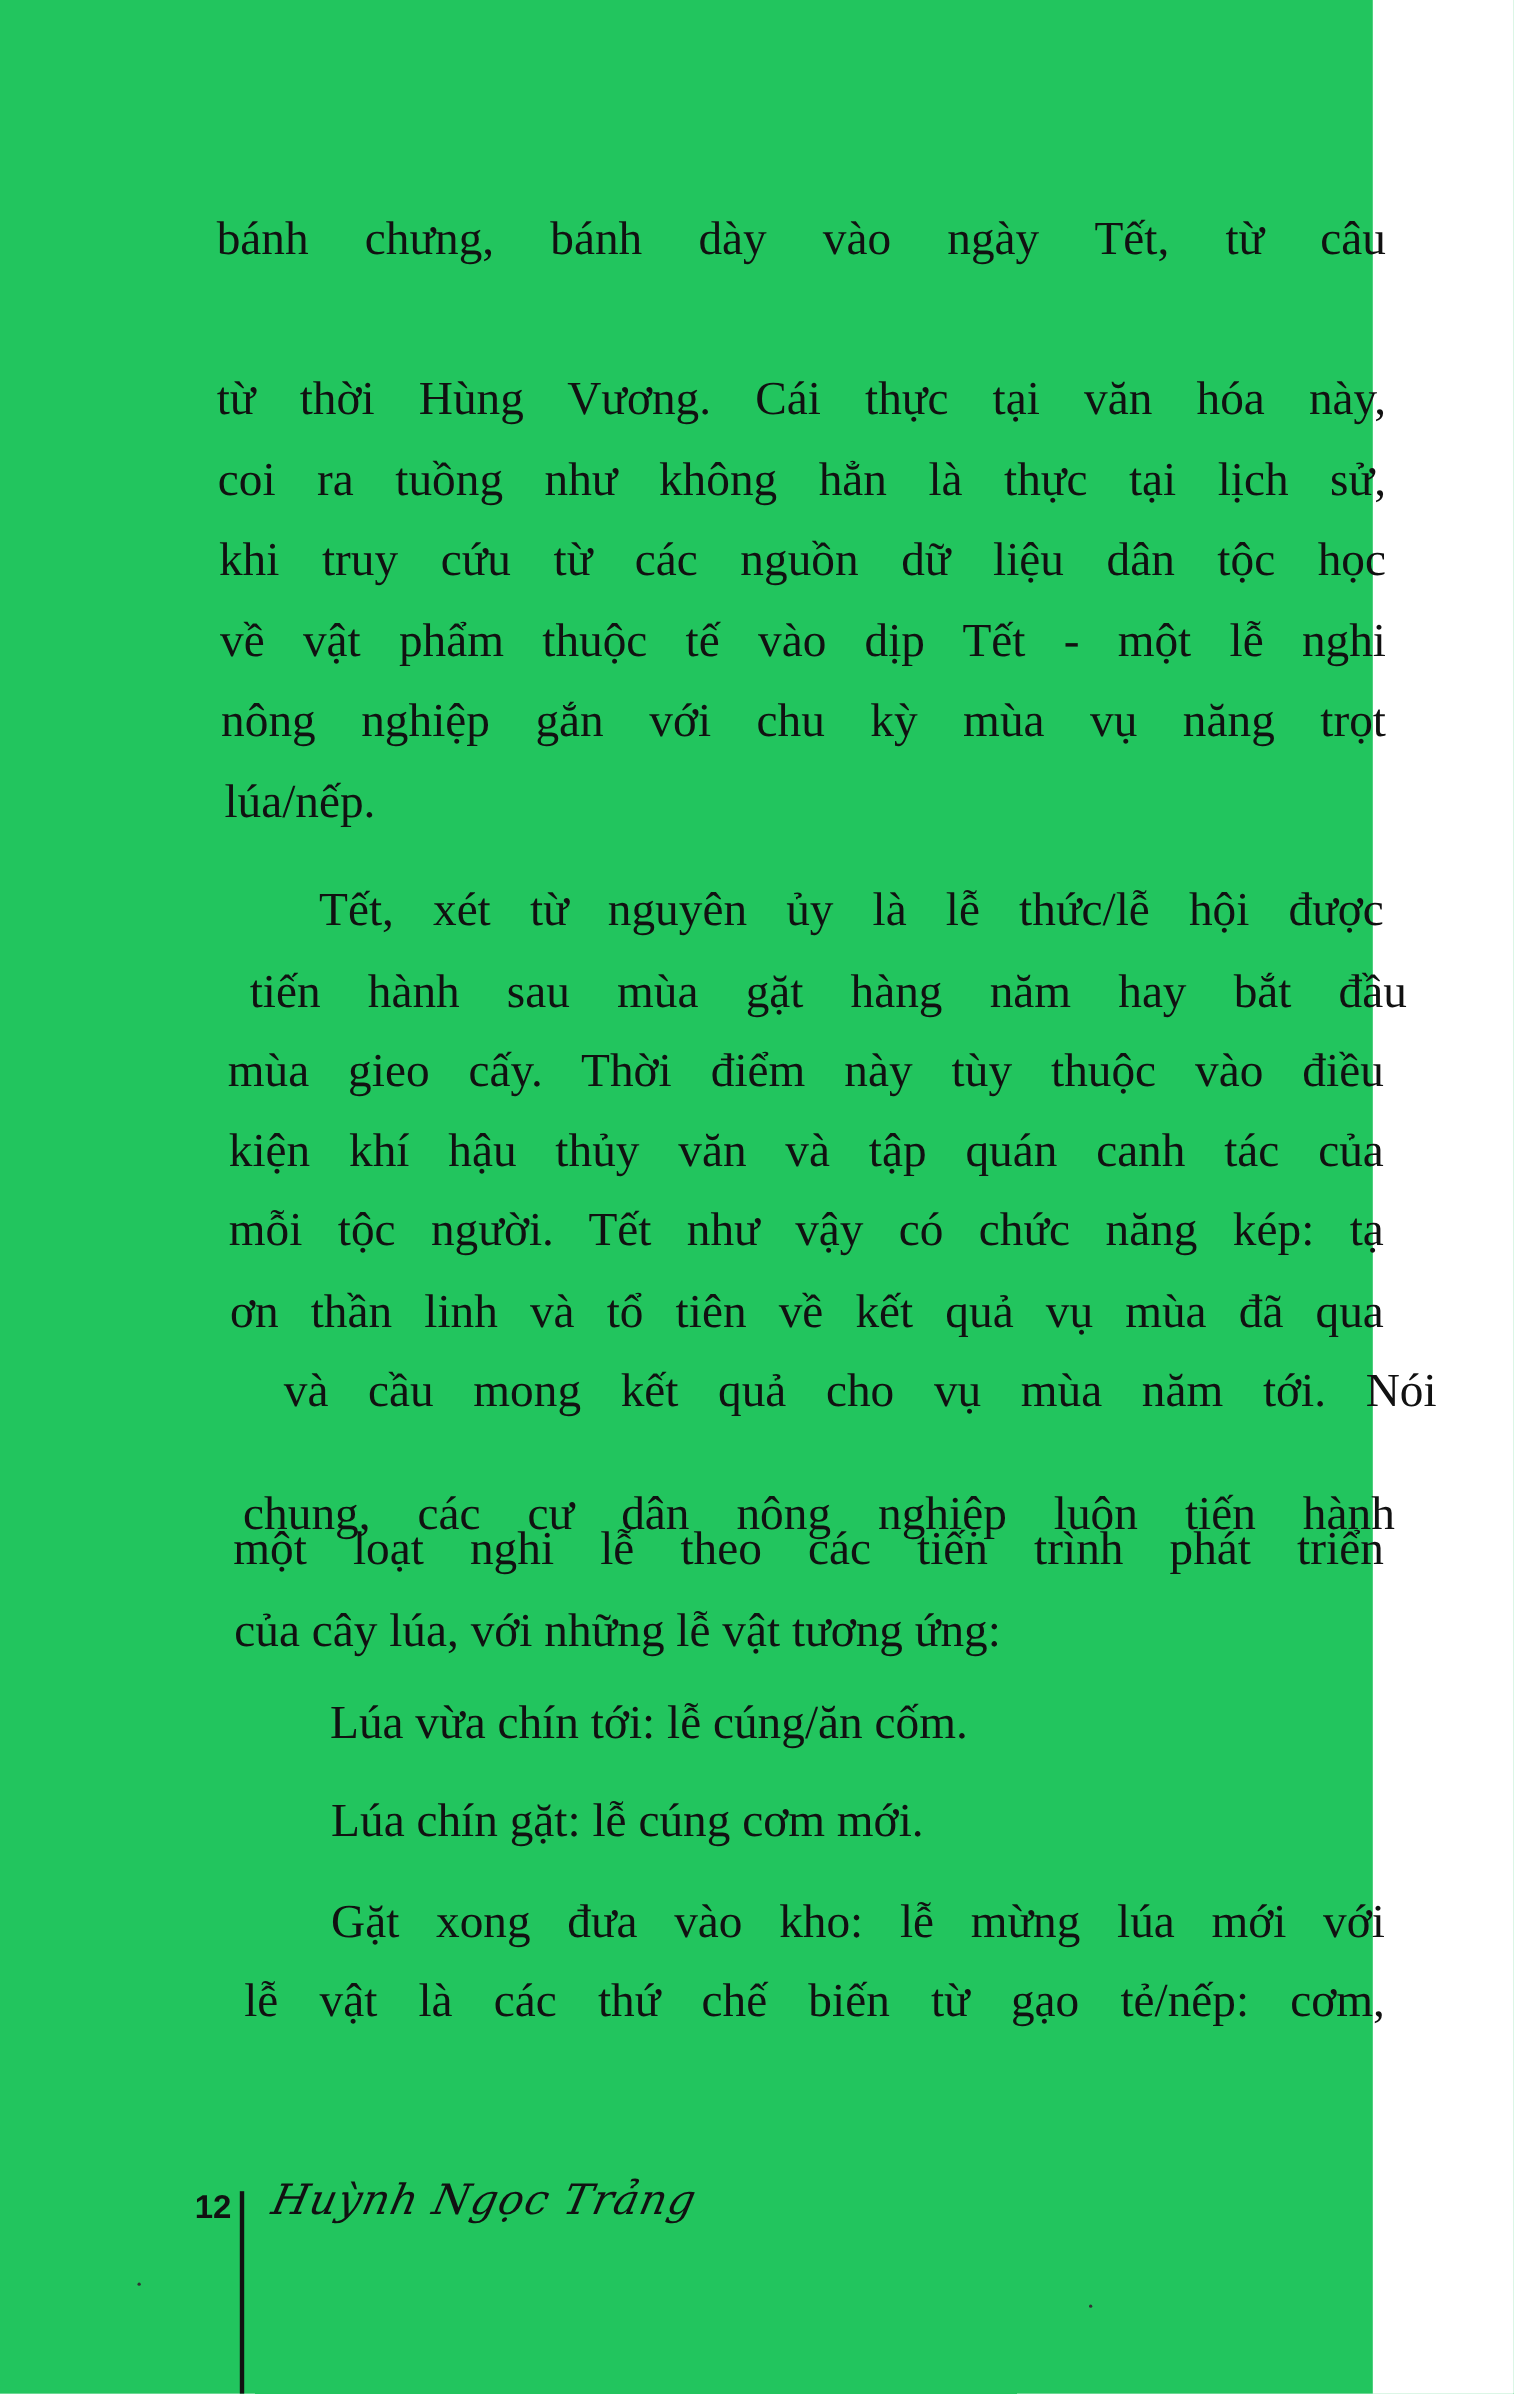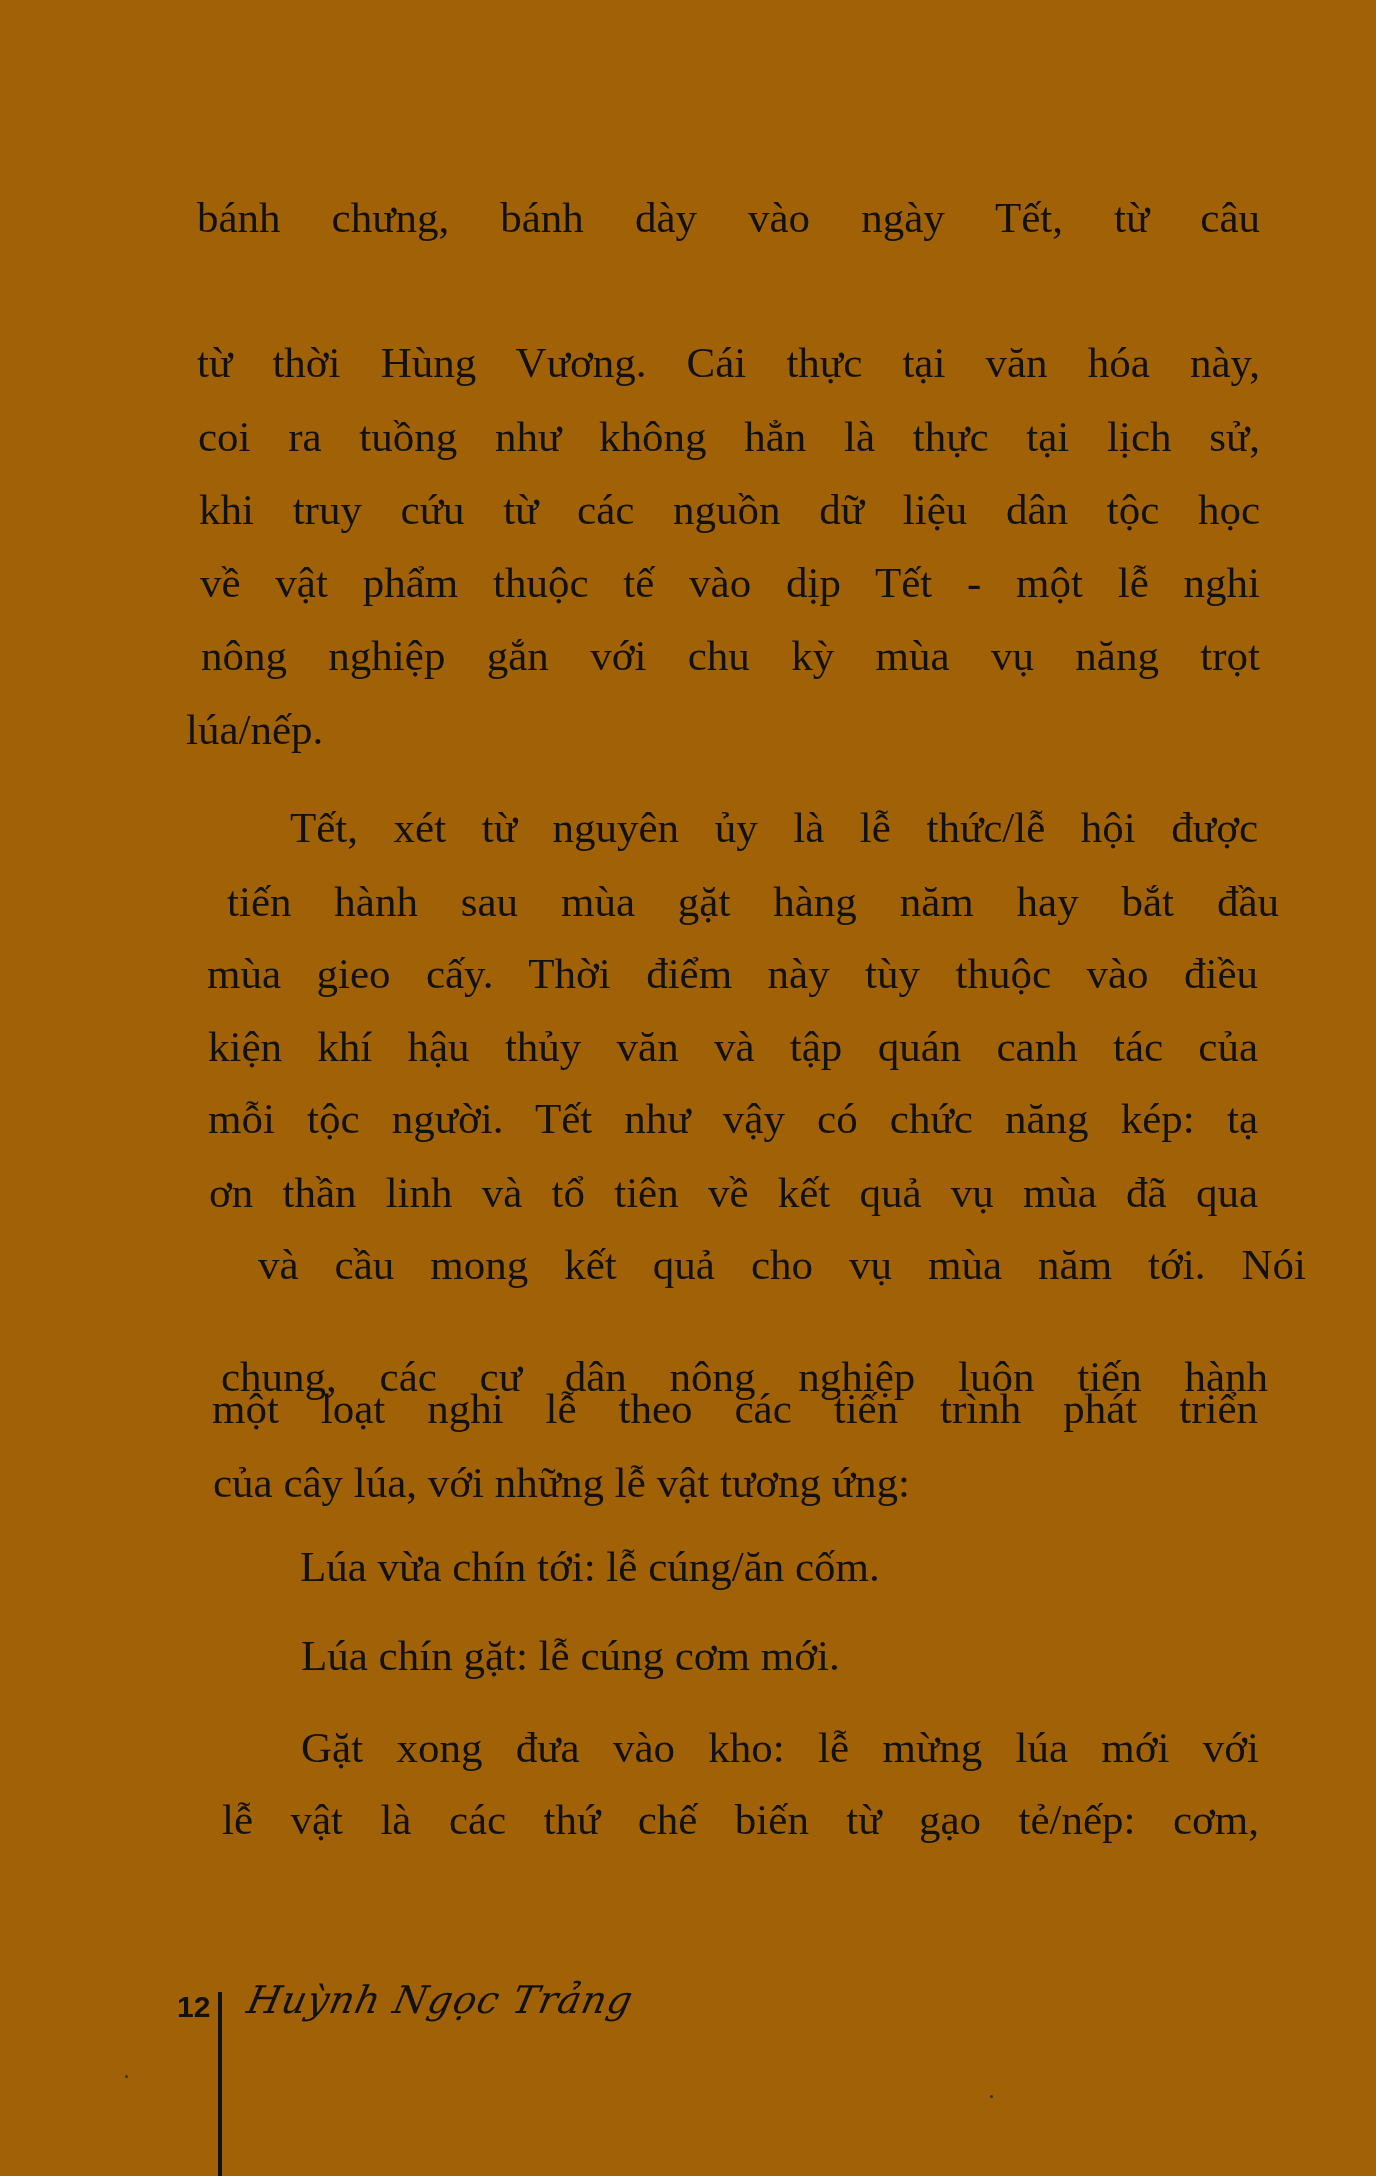--- a/index.html
+++ b/index.html
@@ -1,17 +1,17 @@
 <!DOCTYPE html>
 <html><head>
 <meta charset="utf-8">
 <style>
   html, body { margin: 0; padding: 0; background: #ffffff; }
   body { width: 1376px; height: 2176px; position: relative; overflow: hidden; }
-  .page { position: absolute; left: 0; top: 0; width: 1376px; height: 2176px; background: #a16207; }
+  .page { position: absolute; left: 0; top: 0; width: 1236px; height: 2176px; background: #22c55e; padding-left: 12px; }
   .line {
     position: absolute;
     font-family: "Liberation Serif", "DejaVu Serif", serif;
     font-size: 43px;
     color: #111111;
     white-space: nowrap;
     line-height: 1;
     text-align: justify;
     text-align-last: justify;
   }
@@ -46,21 +46,21 @@
 <body>
 
 <div class="page">
 
   <div class="line" style="left: 197px; top: 196px; width: 1063px; white-space: normal; height: 1.1em; overflow: visible;">bánh chưng, bánh dày vào ngày Tết, từ câu</div>
   <div class="line" style="left: 197px; top: 341px; width: 1063px; white-space: normal; height: 1.1em; overflow: visible;">từ thời Hùng Vương. Cái thực tại văn hóa này,</div>
   <div class="line" style="left: 198px; top: 415px; width: 1062px; white-space: normal; height: 1.1em; overflow: visible;">coi ra tuồng như không hẳn là thực tại lịch sử,</div>
   <div class="line" style="left: 199px; top: 488px; width: 1061px; white-space: normal; height: 1.1em; overflow: visible;">khi truy cứu từ các nguồn dữ liệu dân tộc học</div>
   <div class="line" style="left: 200px; top: 561px; width: 1060px; white-space: normal; height: 1.1em; overflow: visible;">về vật phẩm thuộc tế vào dịp Tết - một lễ nghi</div>
   <div class="line" style="left: 201px; top: 634px; width: 1059px; white-space: normal; height: 1.1em; overflow: visible;">nông nghiệp gắn với chu kỳ mùa vụ năng trọt</div>
-  <div class="line last" style="left:186px; top:708px; width:1058px;">lúa/nếp.</div>
+  <div class="line last" style="left:204px; top:708px; width:1058px;">lúa/nếp.</div>
 
   <div class="line" style="left: 290px; top: 806px; width: 968px; white-space: normal; height: 1.1em; overflow: visible;">Tết, xét từ nguyên ủy là lễ thức/lễ hội được</div>
   <div class="line" style="left: 206px; top: 880px; width: 1052px; white-space: normal; height: 1.1em; overflow: visible; margin-left: 21px;">tiến hành sau mùa gặt hàng năm hay bắt đầu</div>
   <div class="line" style="left: 207px; top: 952px; width: 1051px; white-space: normal; height: 1.1em; overflow: visible;">mùa gieo cấy. Thời điểm này tùy thuộc vào điều</div>
   <div class="line" style="left: 208px; top: 1025px; width: 1050px; white-space: normal; height: 1.1em; overflow: visible;">kiện khí hậu thủy văn và tập quán canh tác của</div>
   <div class="line" style="left: 208px; top: 1097px; width: 1050px; white-space: normal; height: 1.1em; overflow: visible;">mỗi tộc người. Tết như vậy có chức năng kép: tạ</div>
   <div class="line" style="left: 209px; top: 1171px; width: 1049px; white-space: normal; height: 1.1em; overflow: visible;">ơn thần linh và tổ tiên về kết quả vụ mùa đã qua</div>
   <div class="line" style="left: 210px; top: 1243px; width: 1048px; white-space: normal; height: 1.1em; overflow: visible; margin-left: 48px;">và cầu mong kết quả cho vụ mùa năm tới. Nói</div>
   <div class="line" style="left: 221px; top: 1315px; width: 1047px; white-space: normal; height: 1.1em; overflow: visible; margin-top: 40px;">chung, các cư dân nông nghiệp luôn tiến hành</div>
   <div class="line" style="left: 212px; top: 1387px; width: 1046px; white-space: normal; height: 1.1em; overflow: visible;">một loạt nghi lễ theo các tiến trình phát triển</div>

